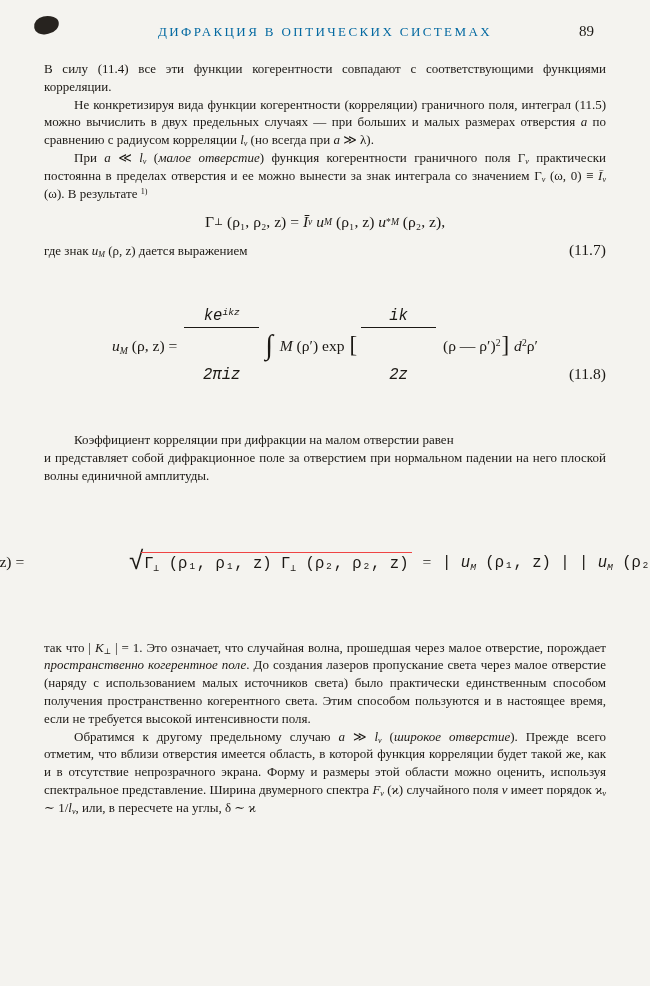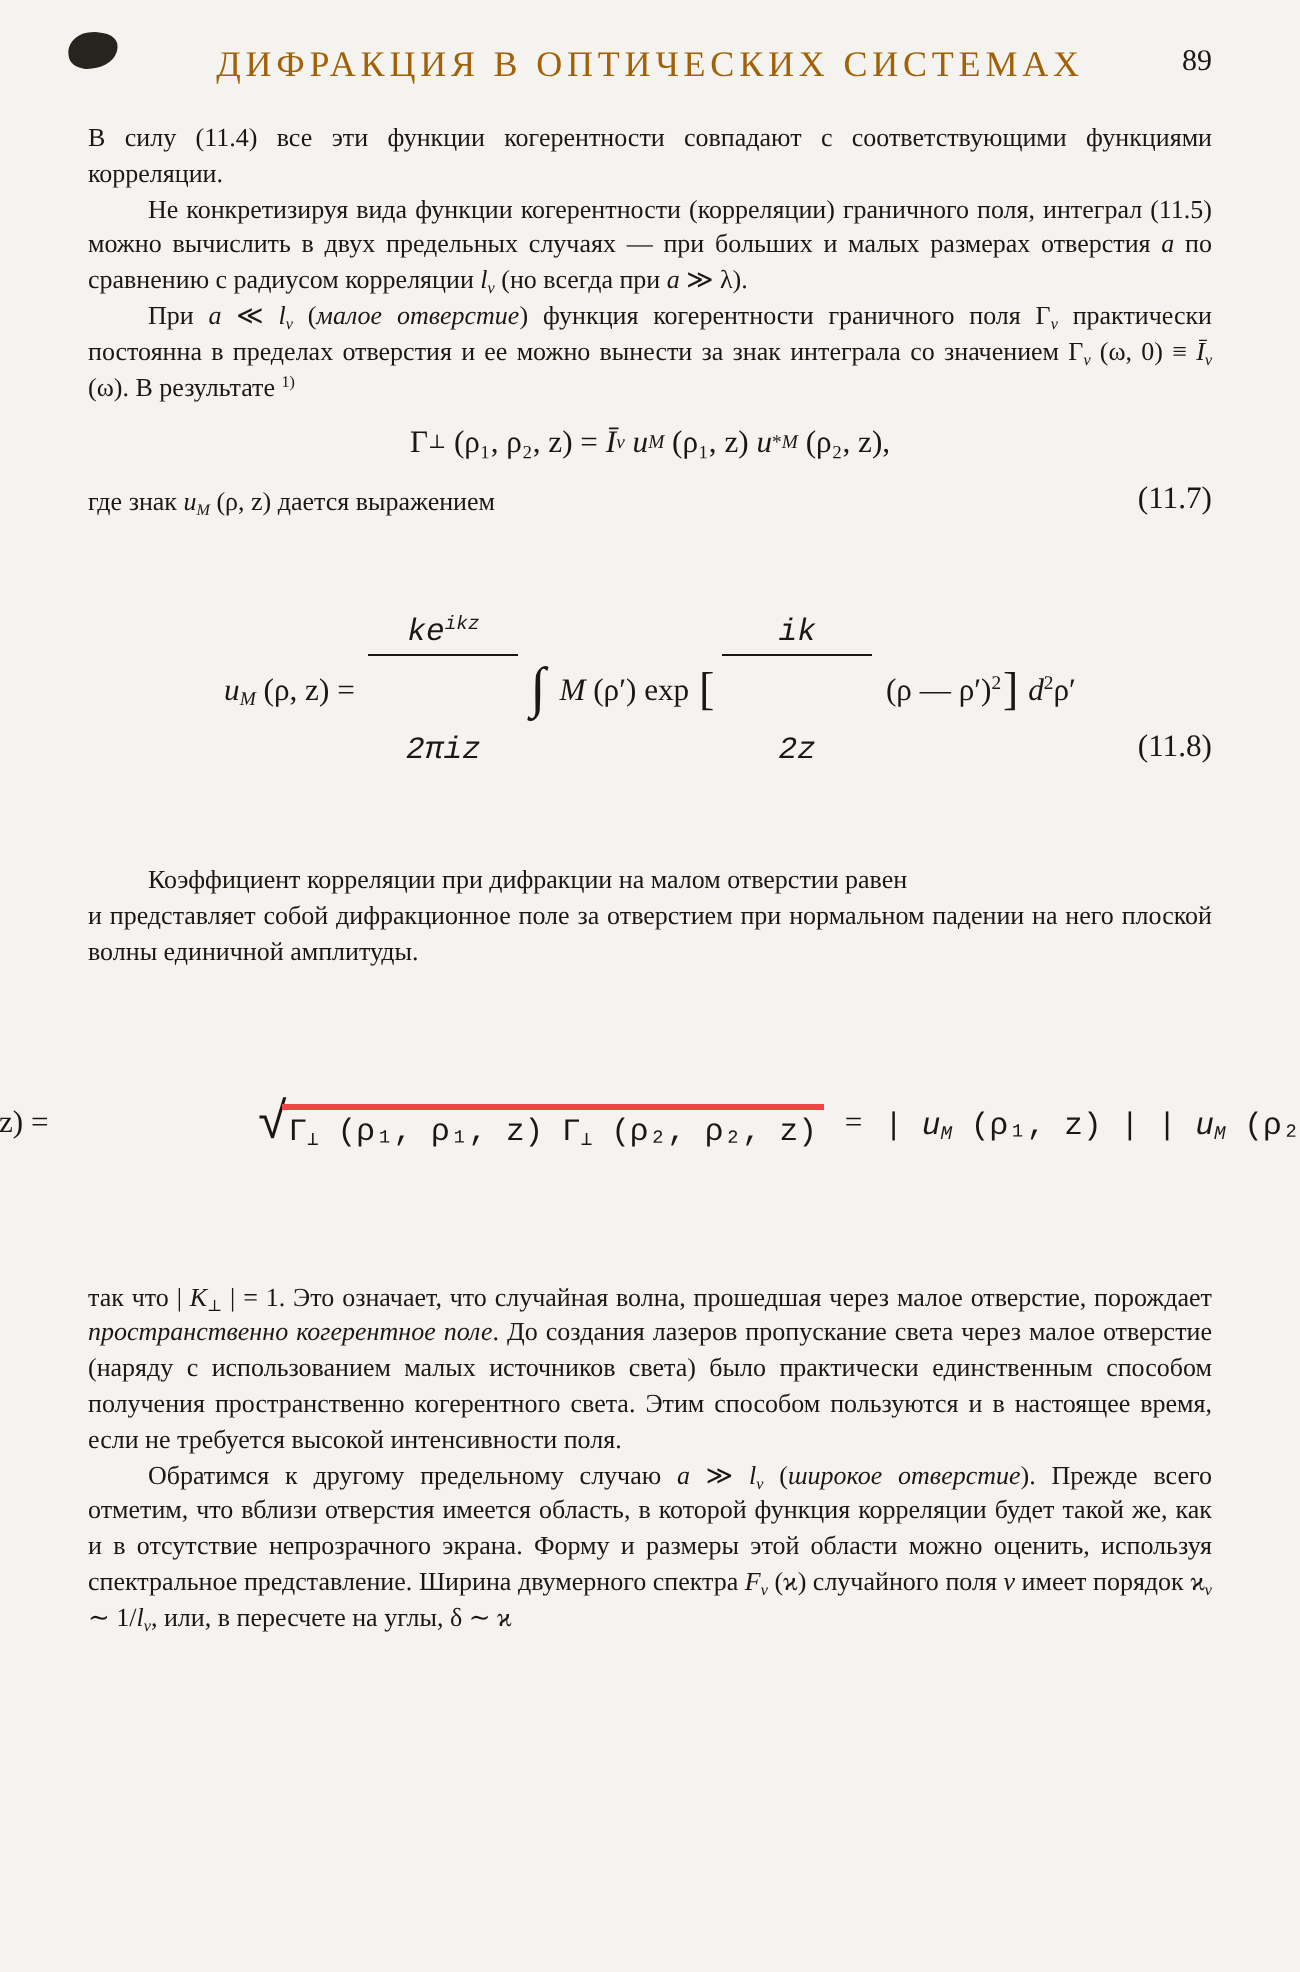--- a/index.html
+++ b/index.html
@@ -4,22 +4,22 @@
 <style>
   html, body { margin: 0; padding: 0; background: #e8e7e3; }
   .page {
     width: 650px; height: 986px; box-sizing: border-box;
     margin: 0 auto; padding: 22px 44px 26px;
     background: #f4f3ef; color: #1b1814;
     font-family: "Liberation Serif", "DejaVu Serif", serif;
     display: flex; flex-direction: column; overflow: hidden; position: relative;
   }
   .header { position: relative; height: 22px; margin-bottom: 16px; text-align: center; }
-  .running-title { font-size: 18px; letter-spacing: 2.4px; color: #a16207; }
-  .page-num { position: absolute; right: 0; top: 1px; font-size: 15px; text-align: center; }
+  .running-title { font-size: 13px; letter-spacing: 2.4px; color: #0369a1; }
+  .page-num { position: absolute; right: 12px; top: 1px; font-size: 15px; text-align: center; }
   .ink {
     position: absolute; left: -10px; top: -6px; width: 25px; height: 18px;
     background: #27231f; border-radius: 46% 60% 52% 44% / 55% 48% 58% 45%;
     transform: rotate(-10deg); display: inline-block;
   }
   .para { font-size: 13px; line-height: 1.37; text-align: justify; text-indent: 30px; margin: 0; }
   .noindent { text-indent: 0; }
   .i { font-style: italic; }
   .sub { font-size: 0.62em; vertical-align: -0.28em; line-height: 0; }
   .sup { font-size: 0.62em; vertical-align: 0.55em; line-height: 0; }
@@ -28,21 +28,21 @@
   .eq-body { display: inline-flex; align-items: center; }
   .eq-body span { white-space: pre; }
   .eq-num { position: absolute; right: 0; top: 50%; transform: translateY(-50%); font-size: 15.6px; margin-top: 28px; }
   .frac { display: inline-block; text-align: center; vertical-align: middle; margin: 0 3px; font-family: Liberation Mono, monospace; }
   .frac .num { display: block; padding: 0 4px 2px; border-bottom: 1px solid #1b1814; }
   .frac .den { display: block; padding: 2px 4px 0; border: none; }
   .int { font-size: 28px; line-height: 0.8; margin: 0 3px; }
   .bb { font-size: 23px; line-height: 0.8; margin: 0 1px; }
   .sqrt { display: inline-flex; align-items: flex-start; }
   .rad { font-size: 1.65em; line-height: 0.85; margin-right: -3px; }
-  .radicand { border-top: 3px solid #ef4444; padding: 2px 3px 0; }
+  .radicand { border-top: 1px solid #ef4444; padding: 2px 3px 0; }
 </style>
 </head>
 <body>
 
 <div class="page">
 
   <div class="header">
     <span class="ink"></span>
     <span class="running-title">ДИФРАКЦИЯ В ОПТИЧЕСКИХ СИСТЕМАХ</span>
     <span class="page-num">89</span>

